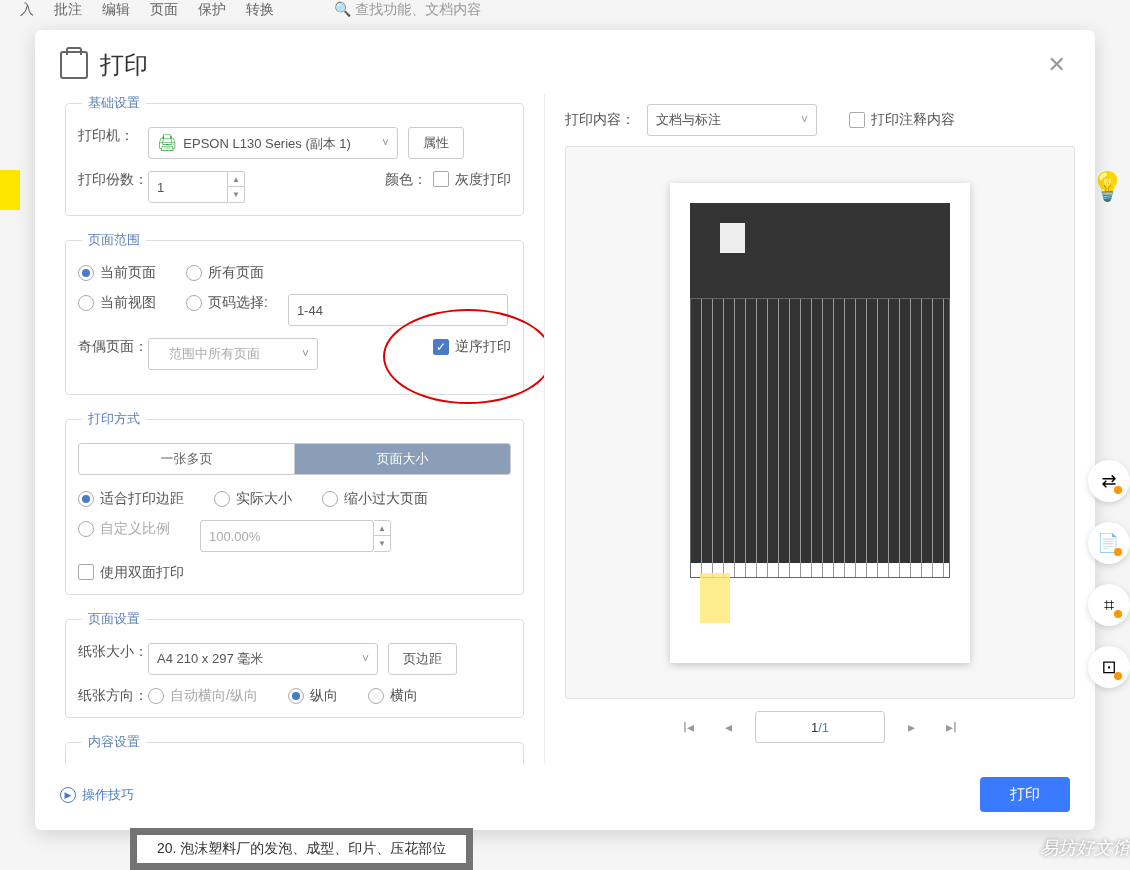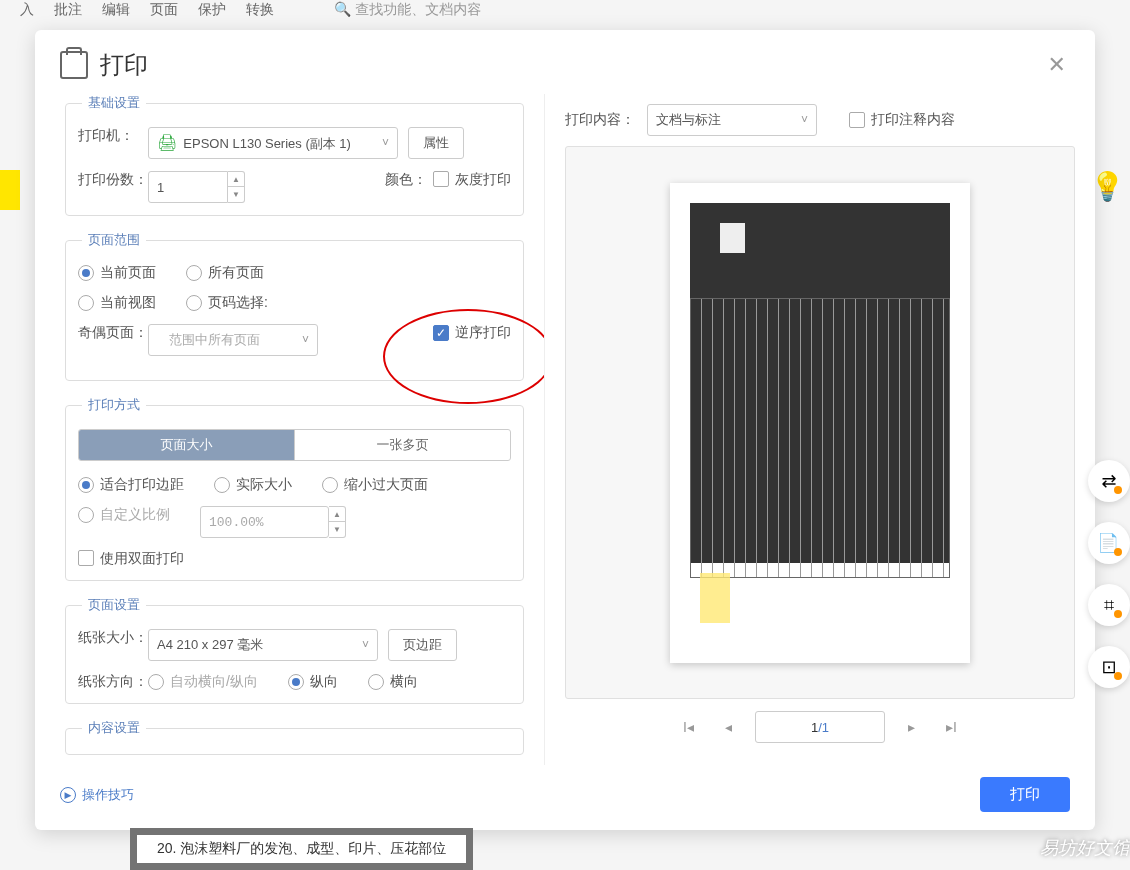--- a/index.html
+++ b/index.html
@@ -52,21 +52,21 @@
     .page-input { width: 220px; }
     .odd-even-select { width: 170px; color: #aaa; justify-content: space-between; padding-left: 20px; }
     
     .red-circle { position: absolute; border: 2px solid #d00; border-radius: 50%; width: 170px; height: 95px; right: -30px; top: 60px; pointer-events: none; }
     
     .tabs { display: flex; border: 1px solid #ccc; border-radius: 3px; overflow: hidden; margin-bottom: 15px; }
     .tab { flex: 1; text-align: center; padding: 6px 0; font-size: 13px; cursor: pointer; color: #666; border-right: 1px solid #ccc; }
     .tab:last-child { border-right: none; }
     .tab.active { background: #8a9eb8; color: #fff; }
     
-    .scale-input { width: 129px; color: #aaa; font-family: Liberation Mono, monospace; }
+    .scale-input { width: 174px; color: #aaa; }
     
     .paper-select { width: 230px; justify-content: space-between; }
     
     .preview-top { display: flex; align-items: center; gap: 12px; font-size: 14px; color: #555; margin-bottom: 10px; }
     .content-select { width: 170px; justify-content: space-between; }
     
     .preview-area { flex: 1; background: #f7f7f7; border: 1px solid #e0e0e0; border-radius: 3px; display: flex; align-items: center; justify-content: center; position: relative; overflow: hidden; }
     .preview-page { width: 300px; height: 480px; background: #fff; box-shadow: 0 2px 8px rgba(0,0,0,.2); position: relative; }
     .preview-page::before { content: ""; position: absolute; inset: 20px 20px 100px; background: repeating-linear-gradient(90deg, #333 0, #333 1px, transparent 1px, transparent 11px), linear-gradient(#333, #333); background-size: 100% 100%, 100% 1px; background-position: 0 90px, 0 90px; }
     .preview-page .tbl { position: absolute; top: 115px; left: 20px; right: 20px; height: 280px; background: repeating-linear-gradient(90deg, transparent 0, transparent 10px, #999 10px, #999 11px); border: 1px solid #666; }
@@ -155,40 +155,41 @@
         </div>
         <div class="row">
           <div class="radio-opt">
               <div class="radio"></div>
               <span>当前视图</span>
             </div>
           <div class="radio-opt" style="margin-right:20px">
               <div class="radio"></div>
               <span>页码选择:</span>
             </div>
+          <div class="input-text page-input">1-44</div>
         </div>
         <div class="row">
           <span class="label">奇偶页面：</span>
           <div class="select odd-even-select">
             <span>范围中所有页面</span>
               <span class="chev">˅</span>
           </div>
           <div style="margin-left:auto;display:flex;align-items:center">
             <div class="checkbox checked"></div>
             <span>逆序打印</span>
           </div>
         </div>
         <div class="red-circle"></div>
       </fieldset>
 
       <fieldset>
         <legend>打印方式</legend>
         <div class="tabs">
+          <div class="tab">一张多页</div>
           <div class="tab active">页面大小</div>
-          <div class="tab">一张多页</div>
         </div>
         <div class="row">
           <div class="radio-opt">
               <div class="radio checked"></div>
               <span>适合打印边距</span>
             </div>
           <div class="radio-opt">
               <div class="radio"></div>
               <span>实际大小</span>
             </div>

